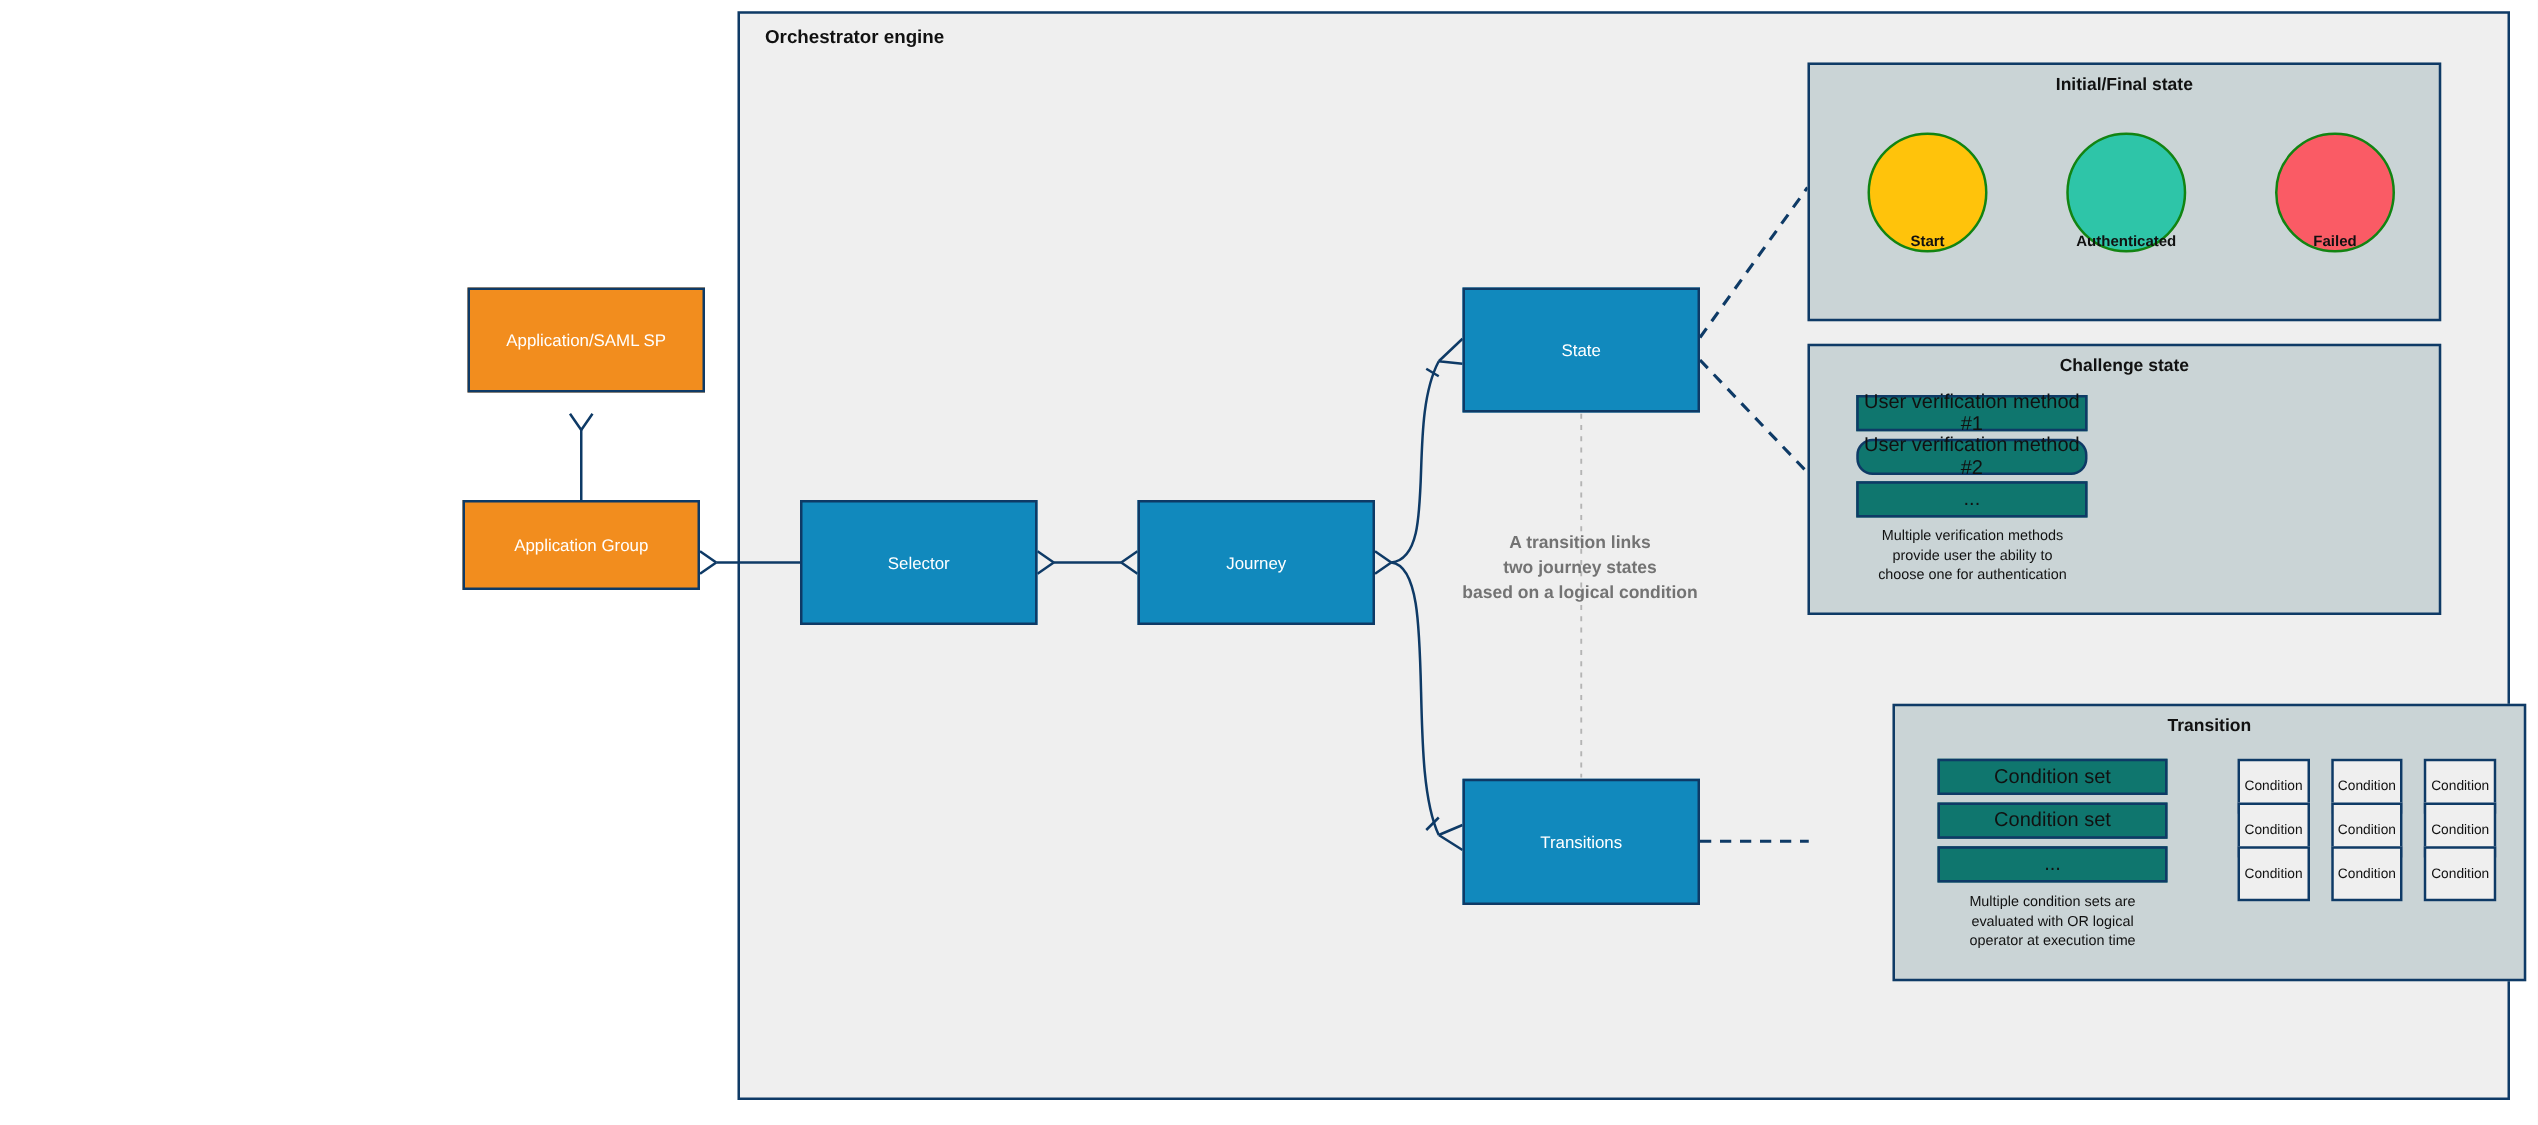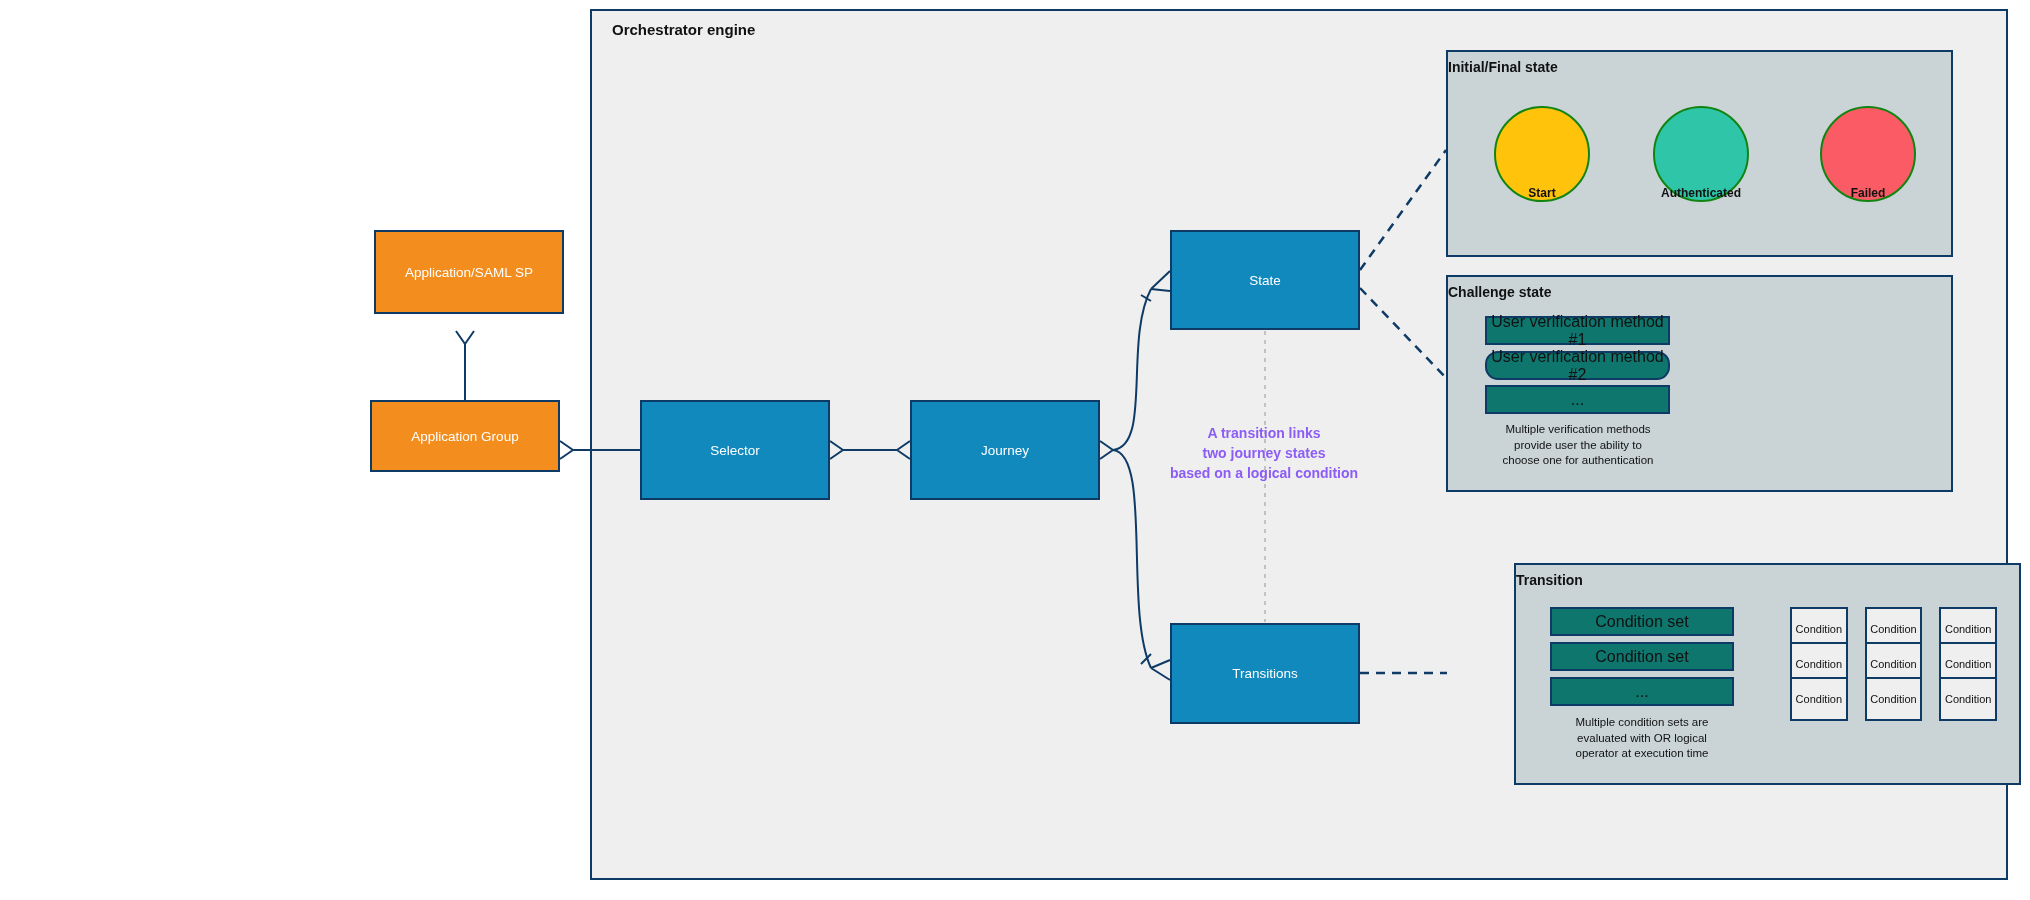--- a/index.html
+++ b/index.html
@@ -52,39 +52,40 @@
   .n-state       { left: 1170px; top: 230px; width: 190px; height: 100px; }
   .n-transitions { left: 1170px; top: 623px; width: 190px; height: 101px; }
 
   .annotation {
     position: absolute;
     left: 1140px; top: 423px;
     width: 248px;
     text-align: center;
     font-size: 14px;
     font-weight: bold;
-    color: #8b5cf6;
+    color: #737373;
     line-height: 20px;
     z-index: 4;
   }
 
   .panel {
     position: absolute;
     background: #CAD4D6;
     border: 2px solid #0E3A66;
     box-sizing: border-box;
     z-index: 3;
   }
   .p-initial    { left: 1446px; top: 50px;  width: 507px; height: 207px; }
   .p-challenge  { left: 1446px; top: 275px; width: 507px; height: 217px; }
   .p-transition { left: 1514px; top: 563px; width: 507px; height: 222px; padding-left: 10px; }
   .panel-title {
     position: absolute;
     left: 0; top: 7px;
     width: 100%;
+    text-align: center;
     font-size: 14px;
     font-weight: bold;
     color: #111111;
   }
   .state-circle {
     position: absolute;
     width: 96px; height: 96px;
     border-radius: 50%;
     border: 2.5px solid #128412;
     box-sizing: border-box;

